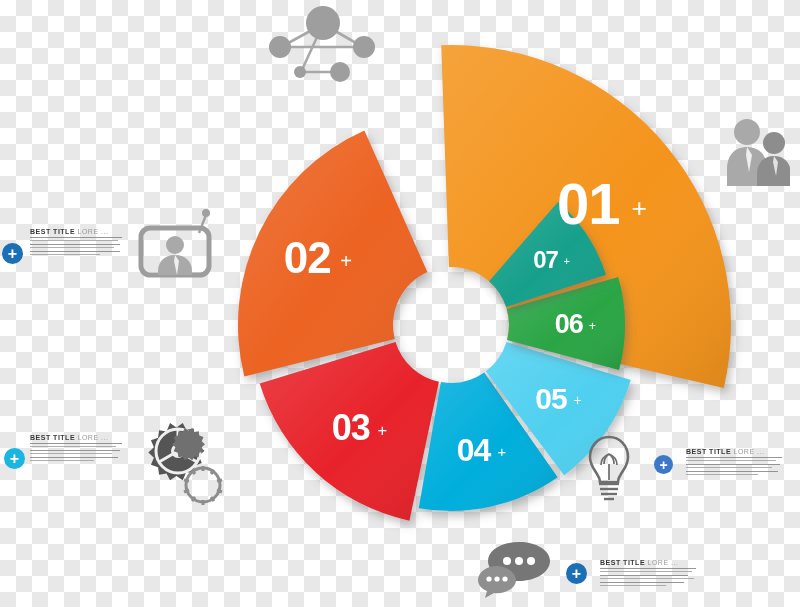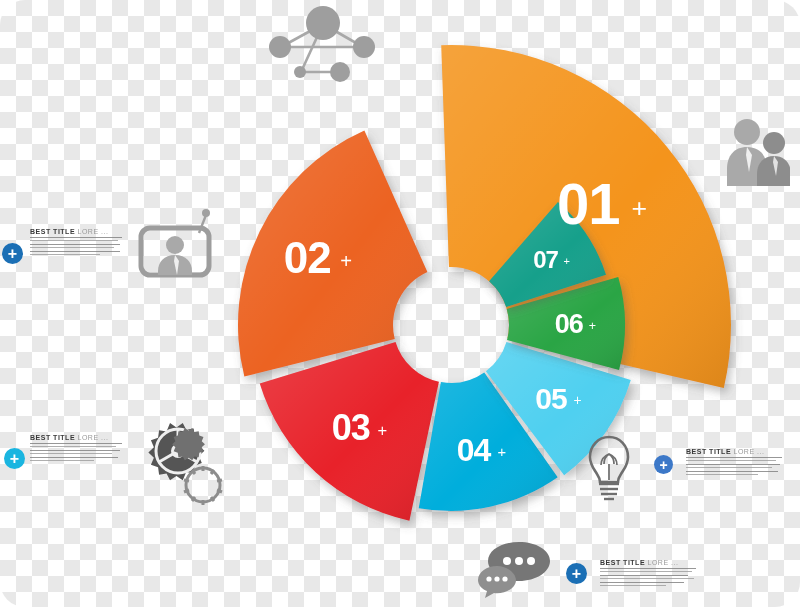--- a/index.html
+++ b/index.html
@@ -13,21 +13,20 @@
   
   #canvas{
     position:relative;
     width:800px;height:607px;
     background-image:
       linear-gradient(45deg, #e8e8e8 25%, transparent 25%, transparent 75%, #e8e8e8 75%),
       linear-gradient(45deg, #e8e8e8 25%, transparent 25%, transparent 75%, #e8e8e8 75%);
     background-size:32px 32px;
     background-position:0 0, 16px 16px;
     background-color:#ffffff;
-    border-radius:25px;
   }
   #chart-layer{
     position:absolute;inset:0;
     width:800px;height:607px;
   }
   .seg-label{
     font-family:"Liberation Sans", sans-serif;
     font-weight:700;
     fill:#ffffff;
     letter-spacing:-1px;

